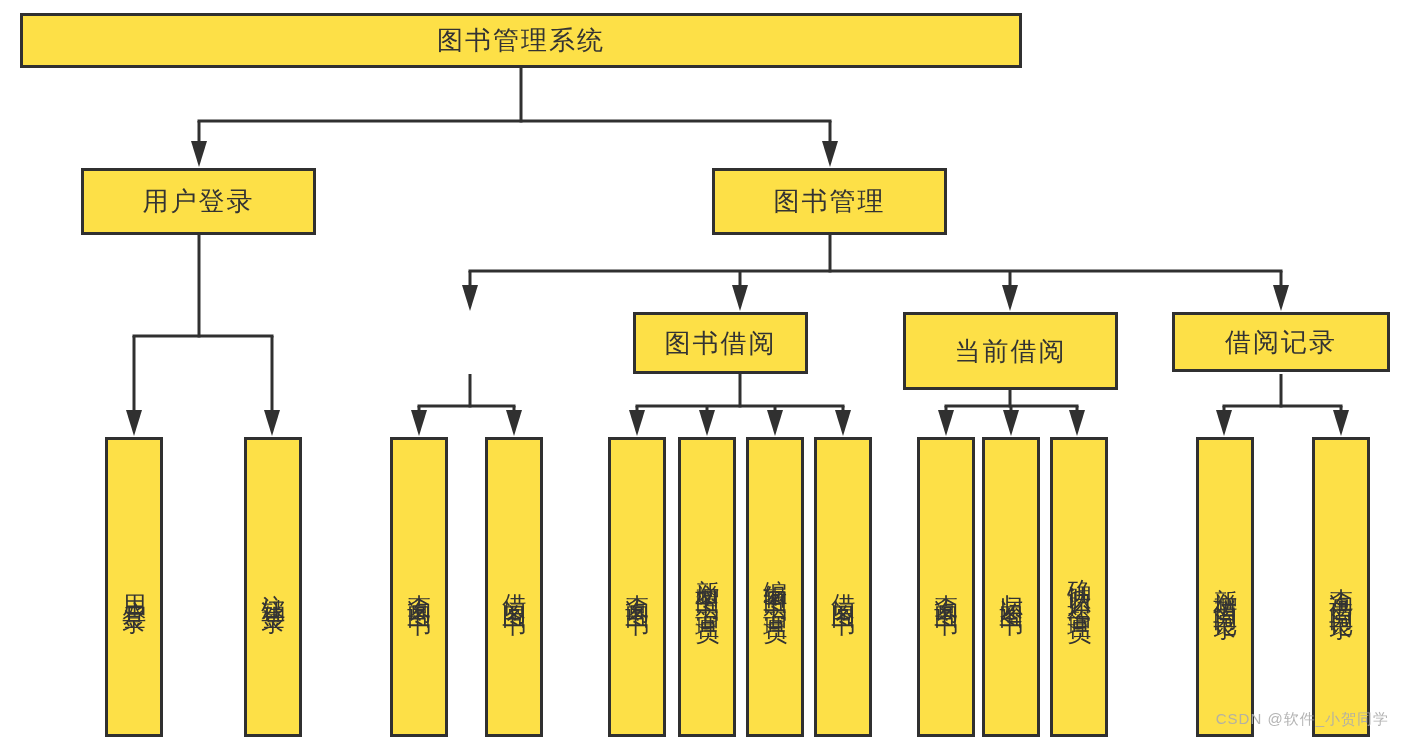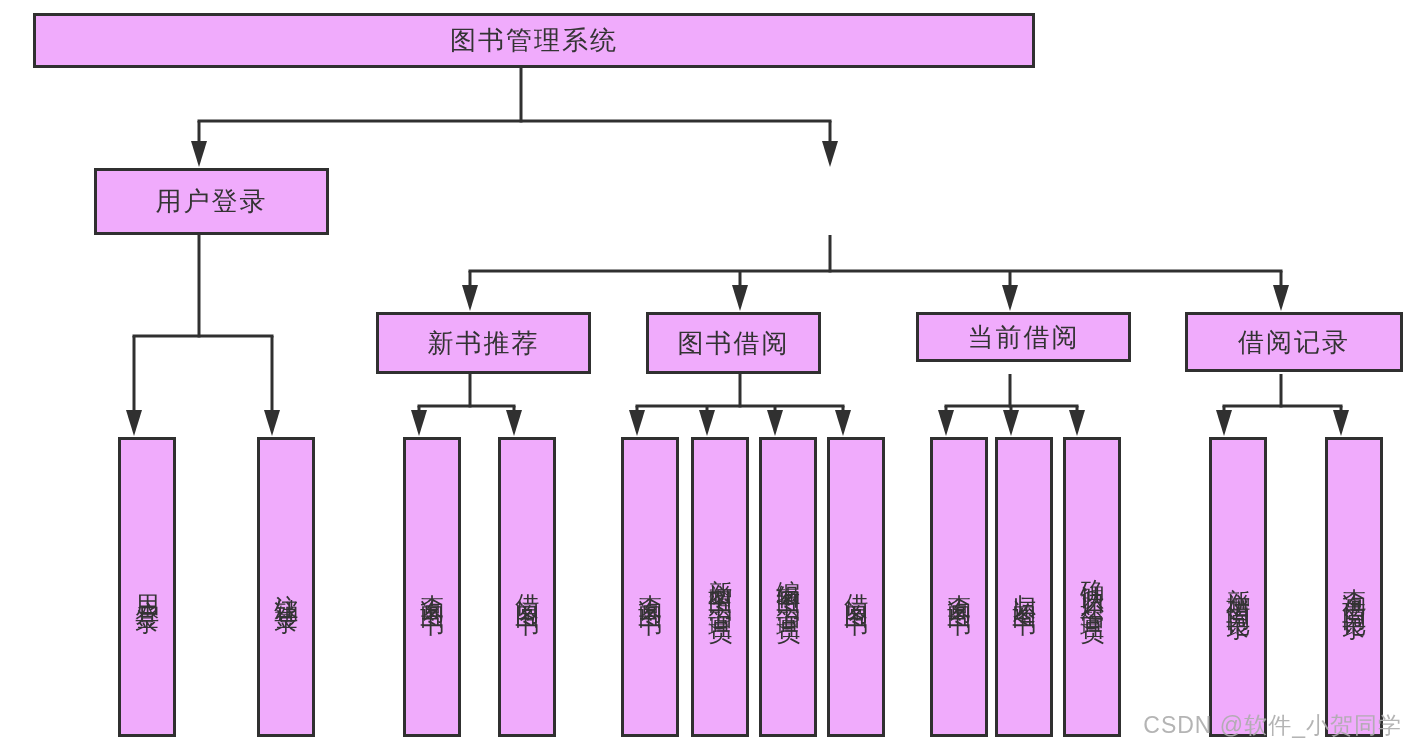--- a/index.html
+++ b/index.html
@@ -1,26 +1,26 @@
 <!DOCTYPE html>
 <html><head>
 <meta charset="utf-8">
 <style>
   html,body{margin:0;padding:0;background:#ffffff;}
   body{width:1405px;height:747px;position:relative;overflow:hidden;
        font-family:"Liberation Sans","DejaVu Sans",sans-serif;}
   .canvas{position:absolute;left:0;top:0;width:1405px;height:747px;}
   .connector-layer{position:absolute;left:0;top:0;pointer-events:none;}
-  .box{position:absolute;box-sizing:border-box;background:#f0abfc;
+  .box{position:absolute;box-sizing:border-box;background:#fde047;
        border:3px solid #303030;display:flex;align-items:center;justify-content:center;
-       color:#333333;margin-left:13px;}
+       color:#333333;}
   .hlabel{font-size:26px;letter-spacing:2px;white-space:nowrap;color:#333333;}
   .vtext{writing-mode:vertical-rl;text-orientation:mixed;font-size:24px;
          letter-spacing:6px;line-height:1.1;color:#333333;white-space:nowrap;}
-  .watermark{position:absolute;right:3px;top:710px;font-size:23px;letter-spacing:1px;
+  .watermark{position:absolute;right:16px;top:710px;font-size:15px;letter-spacing:1px;
              color:rgba(172,172,172,0.9);z-index:5;white-space:nowrap;}
   svg .ln{stroke:#303030;stroke-width:3;fill:none;}
   svg .ah{fill:#303030;stroke:none;}
 </style>
 </head>
 <body>
 
 <div class="canvas">
 
   <svg class="connector-layer" width="1405" height="747" viewBox="0 0 1405 747">
@@ -85,28 +85,28 @@
     <path class="ah" d="M1333 410 L1349 410 L1341 436 Z"></path>
   </svg>
 
   <div class="box" style="left:20px;top:13px;width:1002px;height:55px;">
     <span class="hlabel">图书管理系统</span>
   </div>
 
   <div class="box" style="left:81px;top:168px;width:235px;height:67px;">
     <span class="hlabel">用户登录</span>
   </div>
+  <div class="box" style="left:712px;top:168px;width:235px;height:67px;">
+    <span class="hlabel">图书管理</span>
+  </div>
 
-  <div class="box" style="left:363px;top:312px;width:215px;height:62px;">
-    <span class="hlabel">新书推荐</span>
-  </div>
   <div class="box" style="left:633px;top:312px;width:175px;height:62px;">
     <span class="hlabel">图书借阅</span>
   </div>
-  <div class="box" style="left:903px;top:312px;width:215px;height:50px;">
+  <div class="box" style="left:903px;top:312px;width:215px;height:78px;">
     <span class="hlabel">当前借阅</span>
   </div>
   <div class="box" style="left:1172px;top:312px;width:218px;height:60px;">
     <span class="hlabel">借阅记录</span>
   </div>
 
   <div class="box" style="left:105px;top:437px;width:58px;height:300px;">
     <span class="vtext">用户登录</span>
   </div>
   <div class="box" style="left:244px;top:437px;width:58px;height:300px;">

